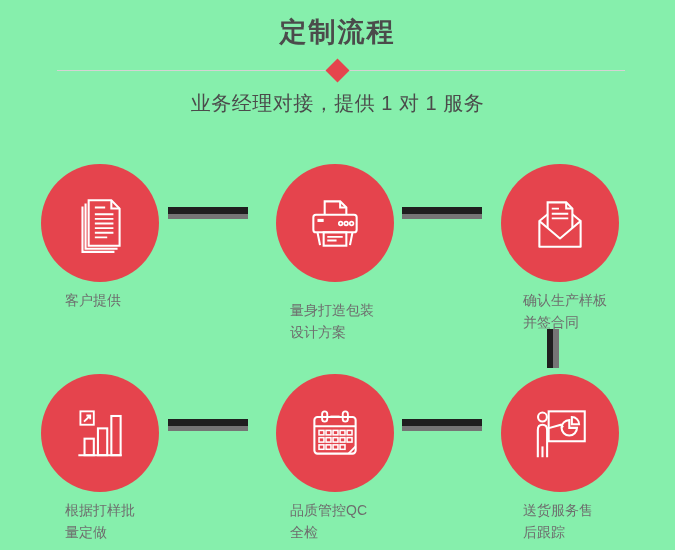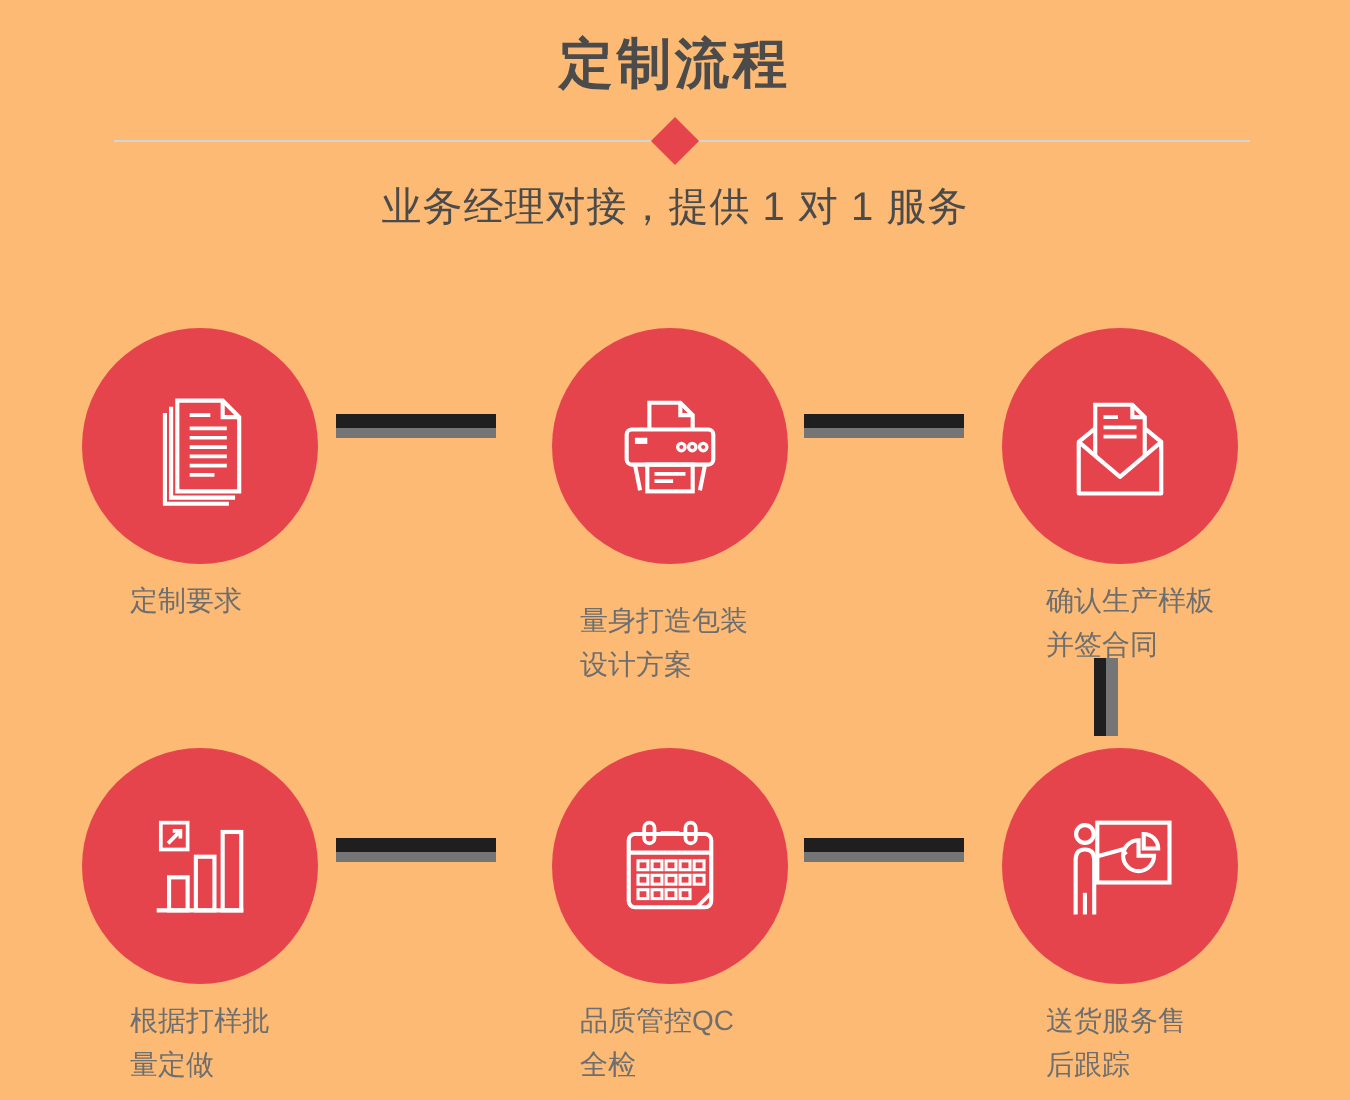--- a/index.html
+++ b/index.html
@@ -1,17 +1,17 @@
 <!DOCTYPE html>
 <html style="--accent-red: #e5444d; --title-gray: #4b4b4b; --label-gray: #6e6e6e; --connector-black: #1f1f1f; --connector-gray: #757575; --divider-gray: #d4d4d4; --icon-white: #ffffff;"><head>
 <meta charset="utf-8">
 <style>
   html,body{margin:0;padding:0;background:#fff;}
   #stage{
-    position:relative;width:675px;height:550px;background:#fdba74;overflow:hidden;
+    position:relative;width:675px;height:550px;background:#86efac;overflow:hidden;
     font-family:"Liberation Sans","DejaVu Sans",sans-serif;
   }
   .page-title{
     position:absolute;top:14px;left:0;width:675px;text-align:center;
     font-size:27px;font-weight:bold;color:var(--title-gray,#4b4b4b);letter-spacing:2px;
   }
   .divider-line{
     position:absolute;top:70px;left:57px;width:568px;height:1px;
     background:var(--divider-gray,#d4d4d4);
   }
@@ -63,21 +63,21 @@
   <div class="circle" style="left:41px;top:164px">
     <svg class="ic" width="66" height="66" viewBox="0 0 64 64">
       <path d="M15 16 V60 H46"></path>
       <path d="M18 13 V57 H49"></path>
       <path d="M21 10 H43 L51 18 V54 H21 Z"></path>
       <path d="M43 10 V18 H51"></path>
       <path stroke-width="1.8" d="M27 17 H37 M27 23.5 H45 M27 28 H45 M27 32.5 H45 M27 37 H45 M27 41.5 H45 M27 46 H39"></path>
     </svg>
   </div>
   <div class="step-label" style="left:65px;top:289px">
-    <div>定制要求</div>
+    <div>客户提供</div>
   </div>
 
   <div class="circle" style="left:276px;top:164px">
     <svg class="ic" width="66" height="66" viewBox="0 0 64 64">
       <path d="M22 24 V11 H37 L43 17 V24"></path>
       <path d="M37 11 V17 H43"></path>
       <rect x="11" y="24" width="42" height="17" rx="2.5"></rect>
       <path stroke-width="3" d="M15 29.5 H21"></path>
       <circle stroke-width="1.6" cx="37.5" cy="32.5" r="1.8"></circle>
       <circle stroke-width="1.6" cx="42.8" cy="32.5" r="1.8"></circle>

